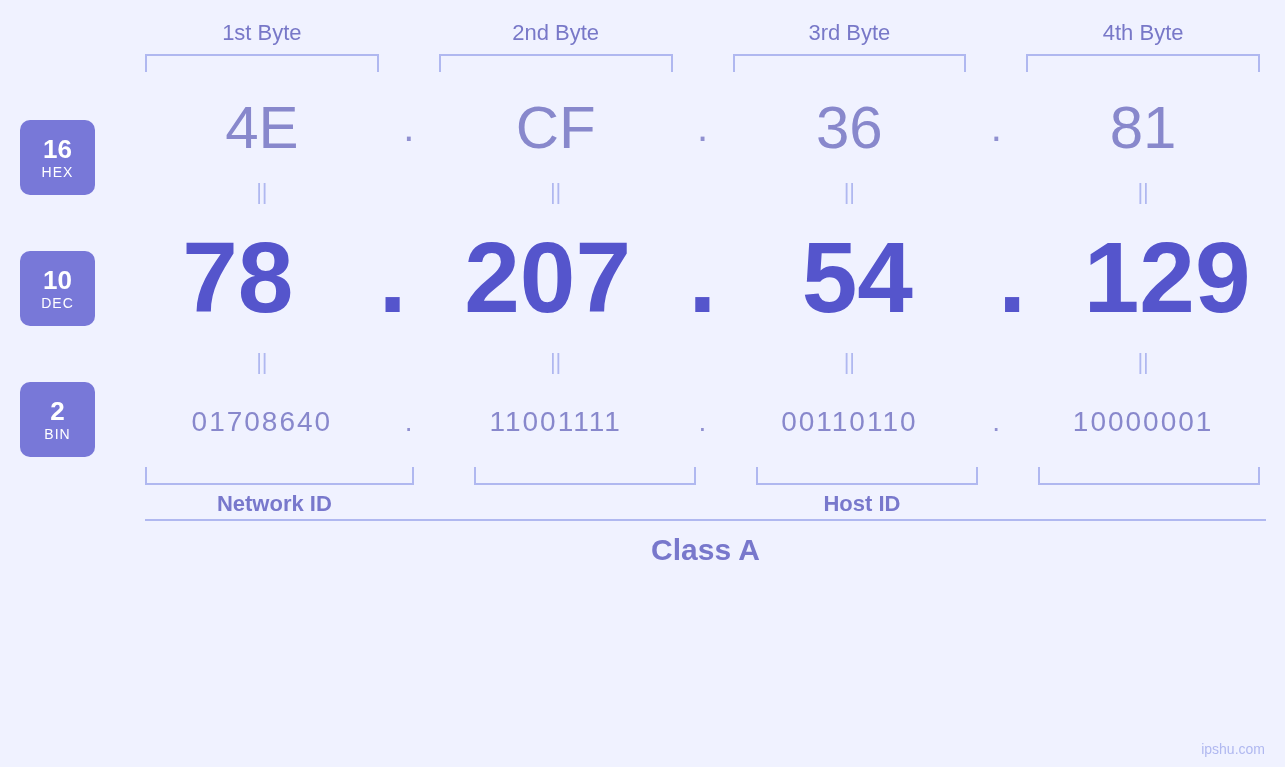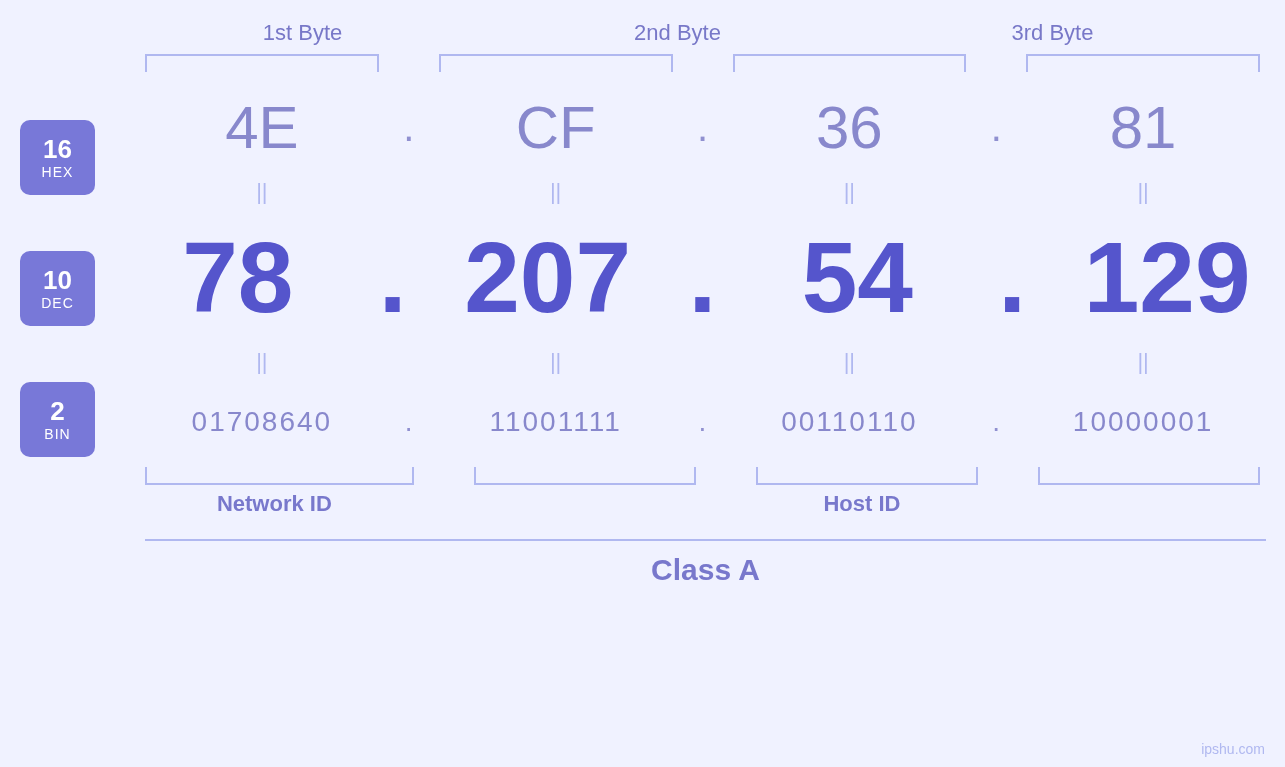--- a/index.html
+++ b/index.html
@@ -149,20 +149,21 @@
 <div class="main-container">
 
   <div style="width:1285px; padding-left:140px; padding-right:20px;">
     <div class="byte-headers" style="margin-left:0; width:100%;">
       <div class="byte-header">1st Byte</div>
       <div style="flex:0 0 50px;"></div>
       <div class="byte-header">2nd Byte</div>
       <div style="flex:0 0 50px;"></div>
       <div class="byte-header">3rd Byte</div>
       <div style="flex:0 0 50px;"></div>
+      <div class="byte-header">4th Byte</div>
     </div>
     <div style="display:flex; width:100%; margin-bottom:10px;">
       <div class="bracket" style="margin:0 5px; flex:1;"></div>
       <div style="flex:0 0 50px;"></div>
       <div class="bracket" style="margin:0 5px; flex:1;"></div>
       <div style="flex:0 0 50px;"></div>
       <div class="bracket" style="margin:0 5px; flex:1;"></div>
       <div style="flex:0 0 50px;"></div>
       <div class="bracket" style="margin:0 5px; flex:1;"></div>
     </div>
@@ -262,21 +263,21 @@
       <div style="flex:1; text-align:center;">
         <span style="color:#7878cc; font-size:22px; font-weight:bold;">Network ID</span>
       </div>
       <div style="flex:0 0 50px;"></div>
       <div style="flex:3; display:flex; align-items:center; justify-content:center;">
         <span style="color:#7878cc; font-size:22px; font-weight:bold;">Host ID</span>
       </div>
     </div>
   </div>
 
-  <div style="width:1285px; padding-left:140px; padding-right:14px; margin-top:22px;">
+  <div style="width:1285px; padding-left:140px; padding-right:14px; margin-top:2px;">
     <div style="border-bottom:2px solid #b0b8f0; margin:0 5px;"></div>
     <div style="display:flex; justify-content:center; padding-top:12px;">
       <span style="color:#7878cc; font-size:30px; font-weight:bold;">Class A</span>
     </div>
   </div>
 
   <div class="watermark">ipshu.com</div>
 
   <div style="position:absolute; left:20px; top:120px; display:flex; flex-direction:column; gap:56px;">
     <div class="badge">

